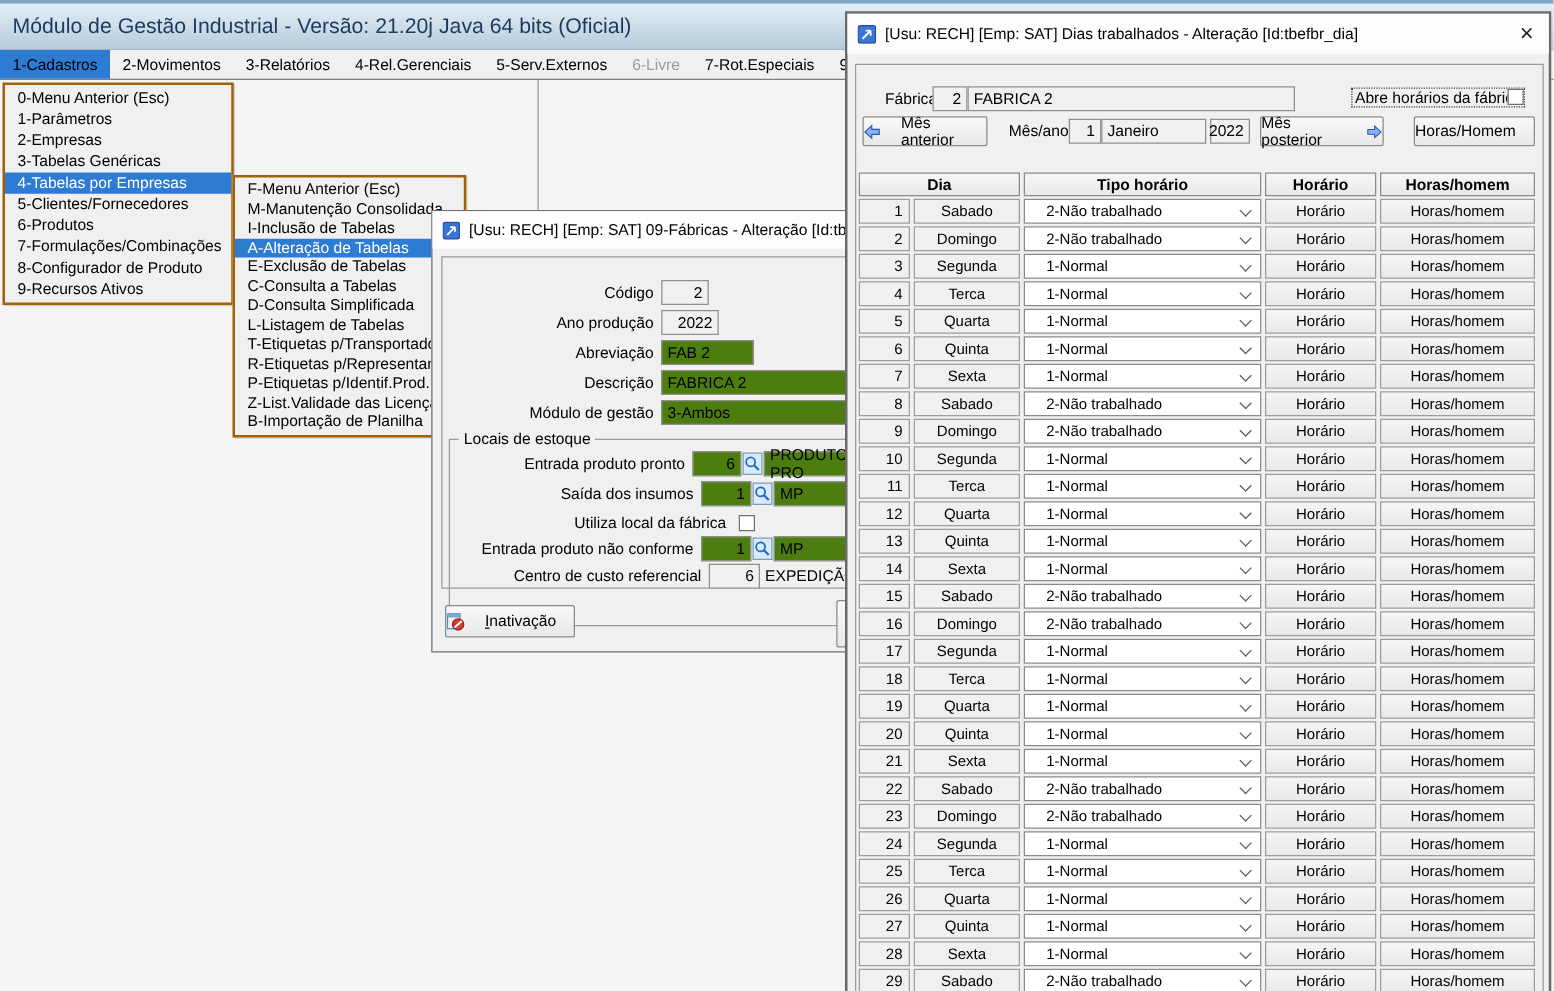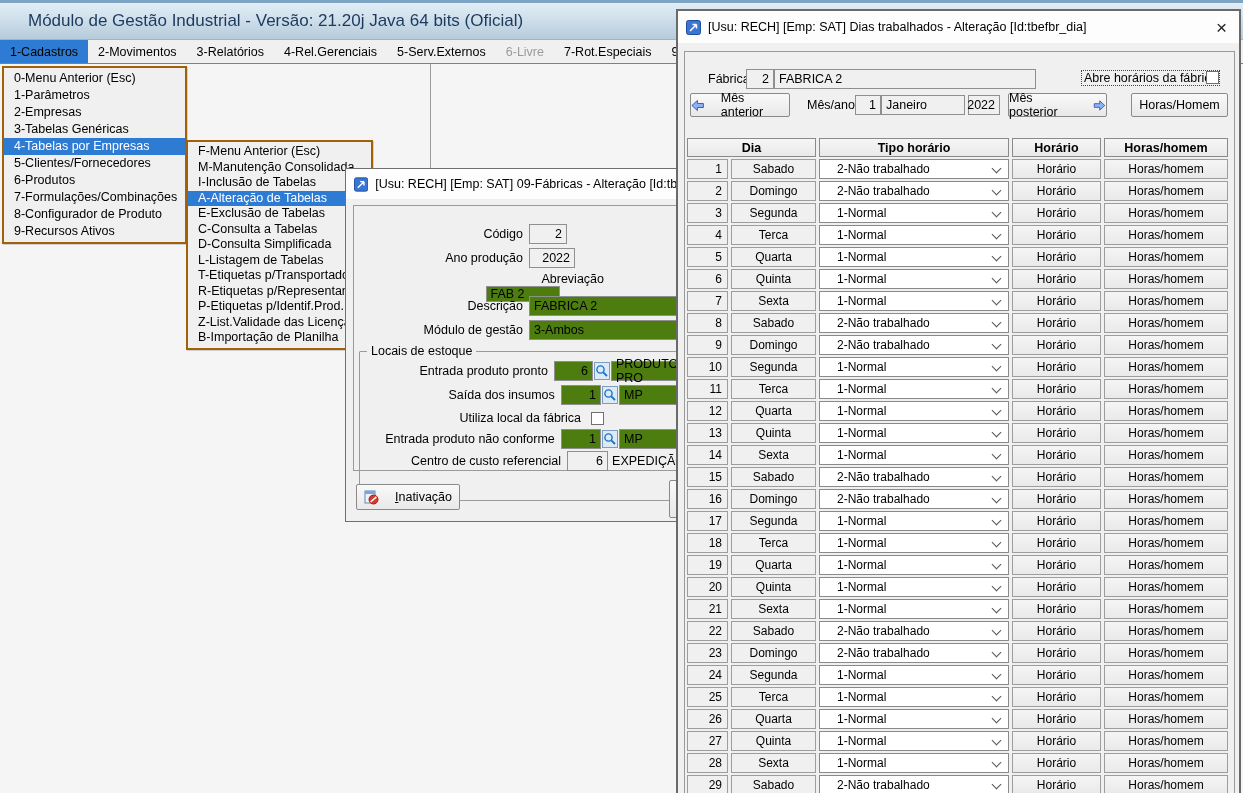--- a/index.html
+++ b/index.html
@@ -4,21 +4,21 @@
 <style>
   * { margin:0; padding:0; box-sizing:border-box; }
   html,body { width:1243px; height:793px; overflow:hidden; }
   body { font-family:"Liberation Sans", sans-serif; font-size:12.5px; color:#000; background:#f5f5f5; }
   #canvas { position:relative; width:1243px; height:793px; overflow:hidden; background:#f5f5f5; }
   .abs { position:absolute; }
 
   
   .main-topline { left:0; top:0; width:1243px; height:3px; background:#7ea6c4; }
   .main-titlebar { left:0; top:3px; width:1243px; height:37px;
-    background:linear-gradient(#e3eef6,#cfdfeb 45%,#b6cbda); display:flex; align-items:center; padding-left:28px;
+    background:linear-gradient(#e3eef6,#cfdfeb 45%,#b6cbda); display:flex; align-items:center; padding-left:10px;
     border-bottom:1px solid #9fb4c4; }
   .main-title { font-size:17px; color:#1b3a5e; }
   .main-menubar { left:0; top:40px; width:1243px; height:24px; background:#f0f0f0;
     border-bottom:1px solid #808080; display:flex; align-items:stretch; }
   .mbar-item { display:flex; align-items:center; padding:0 10px; cursor:default; }
   .mbar-item.selected { background:#2e7bd4; color:#000000; }
   .mbar-item.disabled { color:#9b9b9b; }
   .main-content { left:0; top:64px; width:1243px; height:729px; background:#f5f5f5; }
   .vdivider { left:430px; top:64px; width:1px; height:104px; background:#9a9a9a; }
 
@@ -39,21 +39,21 @@
     padding:0 4px; font-size:12.5px; }
   .field.gray { background:#f0f0f0; }
   .field.num { justify-content:flex-end; }
   .flabel { font-size:12.5px; white-space:nowrap; }
   .frow { position:absolute; height:20px; display:flex; align-items:center; }
   .frow .flabel { text-align:right; padding-right:6px; }
   .checkbox { width:13px; height:13px; background:#fff; border:1px solid #707070; }
   .magbtn { width:18px; height:18px; background:#dcEAf6; border:1px solid #7d9dc0; display:flex;
     align-items:center; justify-content:center; margin:0 1px; }
   .btn3d { background:linear-gradient(#f9f9f9,#e8e8e8); border:1px solid #8a8a8a; border-radius:2px;
-    display:flex; align-items:center; justify-content:center; gap:16px; font-size:12.5px; cursor:default; }
+    display:flex; align-items:center; gap:16px; font-size:12.5px; cursor:default; }
   .mnemonic { display:block; }
   .mnemonic::first-letter { text-decoration:underline; }
   .groupbox { position:absolute; border:1px solid #9a9a9a; border-radius:1px; }
   .grouplabel { position:absolute; top:-8px; left:7px; background:#f0f0f0; padding:0 4px; font-size:12.5px; }
   .dotted-label { border:1px dotted #444; padding:0 2px; font-size:12.5px; white-space:nowrap; }
 
   
   .th { background:linear-gradient(#f6f6f6,#e9e9e9); border:1px solid #8a8a8a; font-weight:bold; font-size:12.5px;
     display:flex; align-items:center; justify-content:center; height:19px; }
   .thead, .trow { display:flex; gap:3px; }
@@ -162,21 +162,21 @@
     <div class="abs panel" style="left:7px; top:36px; width:337px; height:266px;">
 
       <div class="frow" style="left:0; top:18px; width:337px;">
         <span class="flabel" style="width:175px;">Código</span>
         <div class="field gray num" style="width:38px;">2</div>
       </div>
       <div class="frow" style="left:0; top:42px; width:337px;">
         <span class="flabel" style="width:175px;">Ano produção</span>
         <div class="field gray num" style="width:46px;">2022</div>
       </div>
-      <div class="frow" style="left:0; top:66px; width:337px;flex-direction:column;">
+      <div class="frow" style="left:0; top:66px; width:337px;">
         <span class="flabel" style="width:175px;">Abreviação</span>
         <div class="field" style="width:74px;">FAB 2</div>
       </div>
       <div class="frow" style="left:0; top:90px; width:337px;">
         <span class="flabel" style="width:175px;">Descrição</span>
         <div class="field" style="width:160px;">FABRICA 2</div>
       </div>
       <div class="frow" style="left:0; top:114px; width:337px;">
         <span class="flabel" style="width:175px;">Módulo de gestão</span>
         <div class="field" style="width:160px;">3-Ambos</div>

